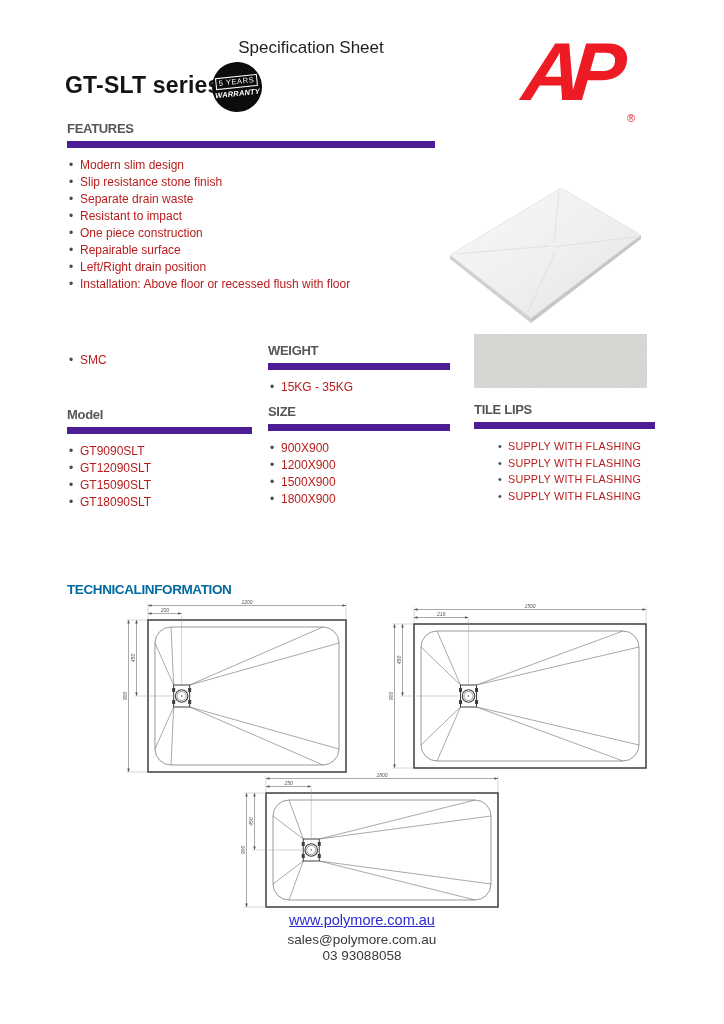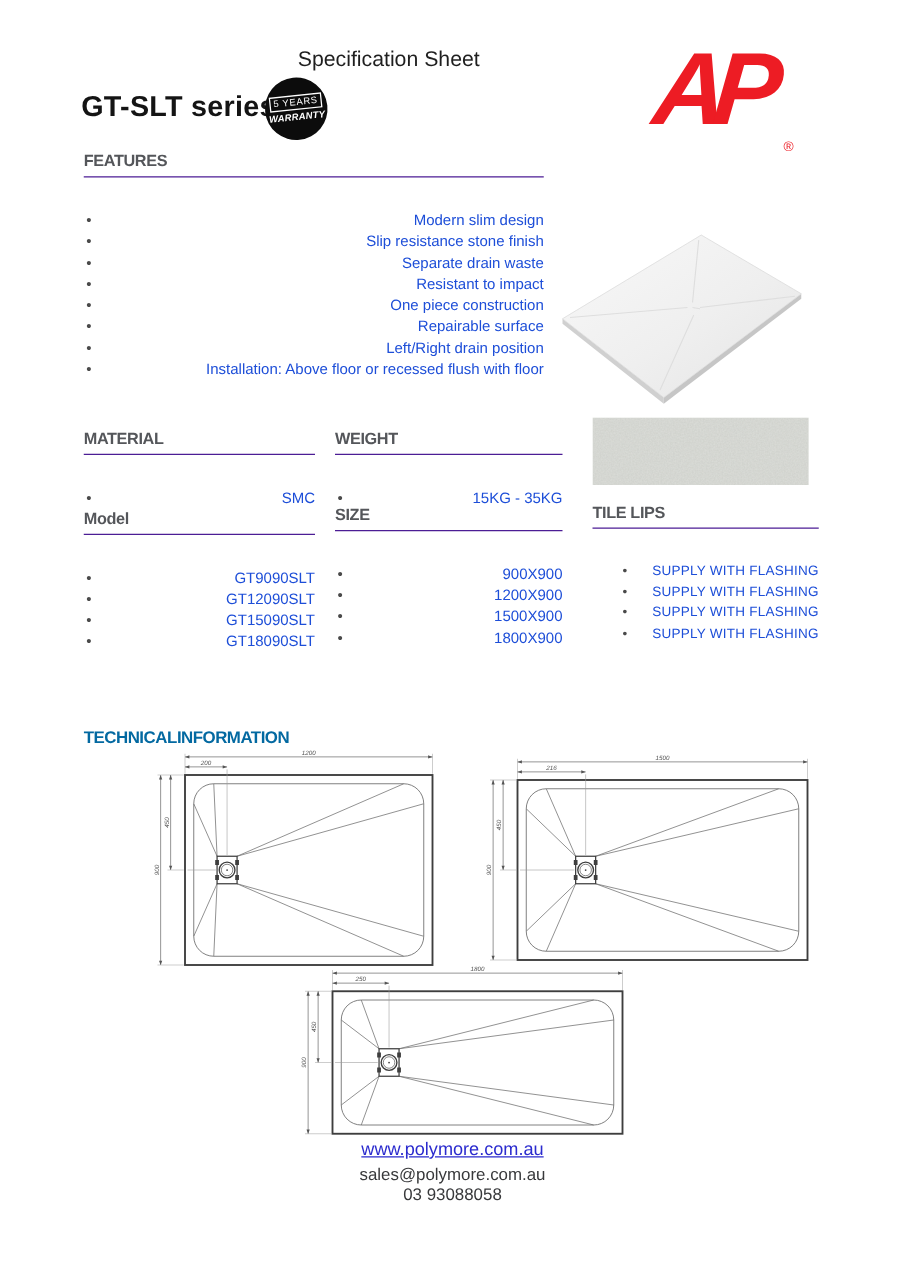--- a/index.html
+++ b/index.html
@@ -24,22 +24,22 @@
   .badge-l2 { font-size: 7.5px; font-weight: bold; font-style: italic;
     margin-top: 1px; letter-spacing: 0.2px; }
   .logo { left: 523px; top: 26px; width: 140px; height: 100px; }
   .logo-text { font-size: 82px; line-height: 92px; font-weight: bold; font-style: italic;
     letter-spacing: -11px; transform: skewX(-5deg); display: inline-block; }
   .logo-reg { position: absolute; right: 28px; bottom: 2px; font-size: 11px; }
 
   
   .sec { color: #54565a; }
   .sec-h { font-size: 13px; font-weight: bold; color: #54565a;
-    letter-spacing: -0.3px; padding-bottom: 5px; border-bottom: 1px solid #4c1d95; }
-  ul.blist { list-style: none; margin-top: 26px; font-size: 12px; color: #1d4ed8; text-align: right; }
+    letter-spacing: -0.3px; padding-bottom: 5px; border-bottom: 7px solid #4c1d95; }
+  ul.blist { list-style: none; margin-top: 9px; font-size: 12px; color: #b91c1c; }
   ul.blist li { position: relative; padding-left: 13px; line-height: 17px; }
   ul.blist li::before { content: "•"; position: absolute; left: 2px; color: #4a4a4a; }
   ul.caps li { font-size: 10.8px; line-height: 16.5px; padding-left: 34px; letter-spacing: 0.2px; }
   ul.caps li::before { left: 24px; }
 
   .features { left: 67px; top: 121px; width: 368px; }
   .material-col { left: 67px; top: 343px; width: 185px; }
   .weight-col { left: 268px; top: 343px; width: 182px; }
   .model-col { left: 67px; top: 407px; width: 185px; }
   .size-col { left: 268px; top: 404px; width: 182px; }
@@ -108,21 +108,20 @@
         </linearGradient>
       </defs>
       <polygon points="12,95 93,158 93,163 12,99" fill="#d0d0d0"></polygon>
       <polygon points="93,158 203,75 203,79 93,163" fill="#c6c6c6"></polygon>
       <polygon points="123,28 203,75 93,158 12,95" fill="url(#trayg)" stroke="#dadada" stroke-width="0.6"></polygon>
       <path d="M121,32 L116,82 M18,94 L112,86 M90,152 L117,92 M198,77 L122,86 M116,86 L122,87" stroke="#dedede" stroke-width="0.9" fill="none"></path>
     </svg>
   </div>
 
   <div class="abs material-col sec">
-    <div class="sec-h">MATERIAL</div>
     <ul class="blist">
         <li>SMC</li>
       </ul>
   </div>
 
   <div class="abs weight-col sec">
     <div class="sec-h">WEIGHT</div>
     <ul class="blist">
         <li>15KG - 35KG</li>
       </ul>

